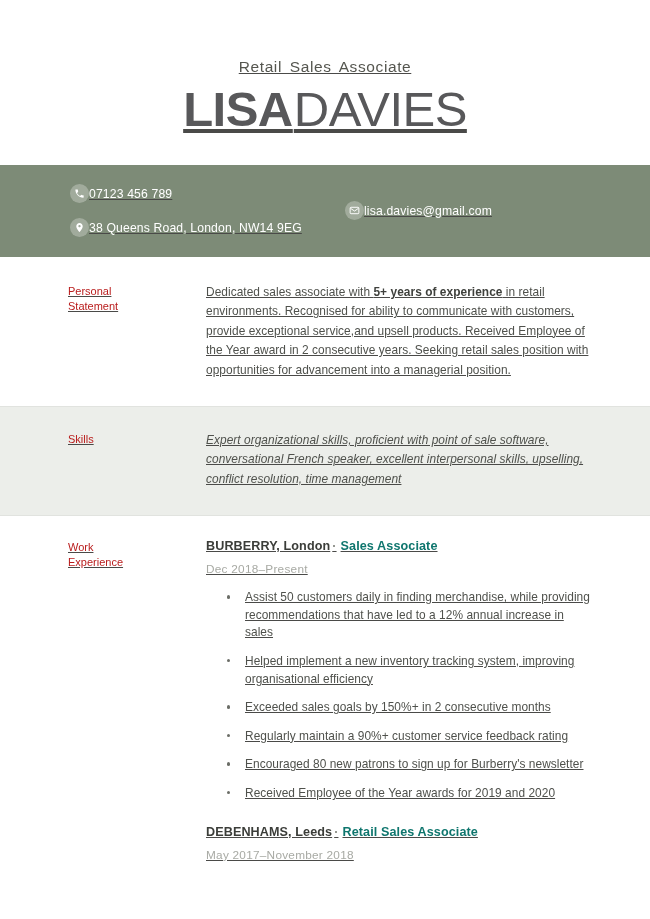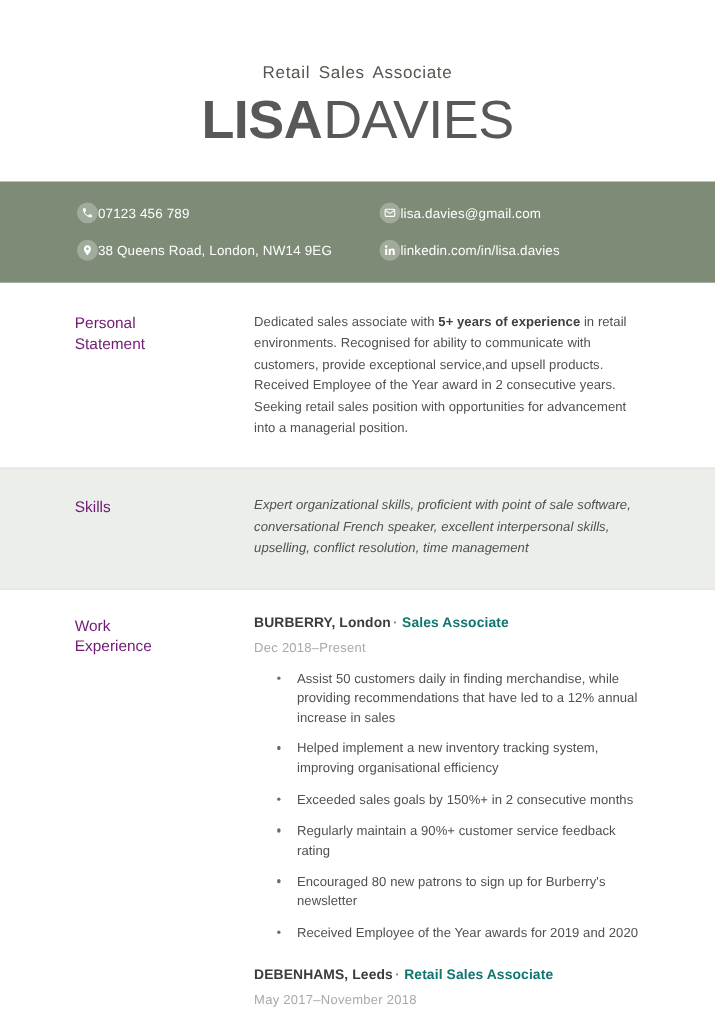--- a/index.html
+++ b/index.html
@@ -15,20 +15,21 @@
     font-family: "Liberation Sans", sans-serif;
     color: #4a4a48;
     -webkit-font-smoothing: antialiased;
   }
 
   .page {
     position: relative;
     width: 650px;
     height: 821px;
     background: #ffffff;
+    text-decoration: underline;
   }
 
   
   .header {
     padding: 58px 0 0 0;
     text-align: center;
   }
 
   .job-title-top {
     font-size: 15.5px;
@@ -97,31 +98,30 @@
   }
 
   
   .section {
     display: flex;
     padding: 0 58px 0 68px;
   }
 
   .sec-label {
     flex: 0 0 138px;
-    font-size: 14px;
+    font-size: 11px;
     line-height: 1.33;
-    color: #701a75;
+    color: #b91c1c;
     font-weight: 400;
     padding-top: 1px;
   }
 
   .sec-body {
     flex: 1 1 auto;
     min-width: 0;
-    margin-left: 25px;
   }
 
   
   .section-statement {
     padding-top: 26px;
     padding-bottom: 26px;
   }
   .statement-text {
     font-size: 11.9px;
     line-height: 1.63;
@@ -246,30 +246,20 @@
       <div class="contact-item">
         <span class="ci-icon">
           <svg width="11" height="11" viewBox="0 0 24 24" fill="none" stroke="#ffffff" stroke-width="2.1">
             <rect x="2.5" y="5" width="19" height="14" rx="2"></rect>
             <path d="M3 7l9 6.2L21 7"></path>
           </svg>
         </span>
         <span class="ci-text">lisa.davies@gmail.com</span>
       </div>
 
-      <div class="contact-item">
-        <span class="ci-icon">
-          <svg width="11" height="11" viewBox="0 0 24 24" fill="#ffffff">
-            <rect x="2.5" y="9" width="4" height="12.5" rx="0.5"></rect>
-            <circle cx="4.5" cy="4.5" r="2.4"></circle>
-            <path d="M9.5 9h3.8v1.8c.6-1.1 2-2.1 3.9-2.1 3.1 0 4.3 1.9 4.3 5.2v7.6h-4v-6.8c0-1.7-.6-2.6-2-2.6-1.3 0-2 .9-2 2.6v6.8h-4V9z"></path>
-          </svg>
-        </span>
-        <span class="ci-text">linkedin.com/in/lisa.davies</span>
-      </div>
 
     </div>
 
   </div>
 
   <div class="section section-statement">
     <div class="sec-label">
       <div>Personal</div>
       <div>Statement</div>
     </div>

